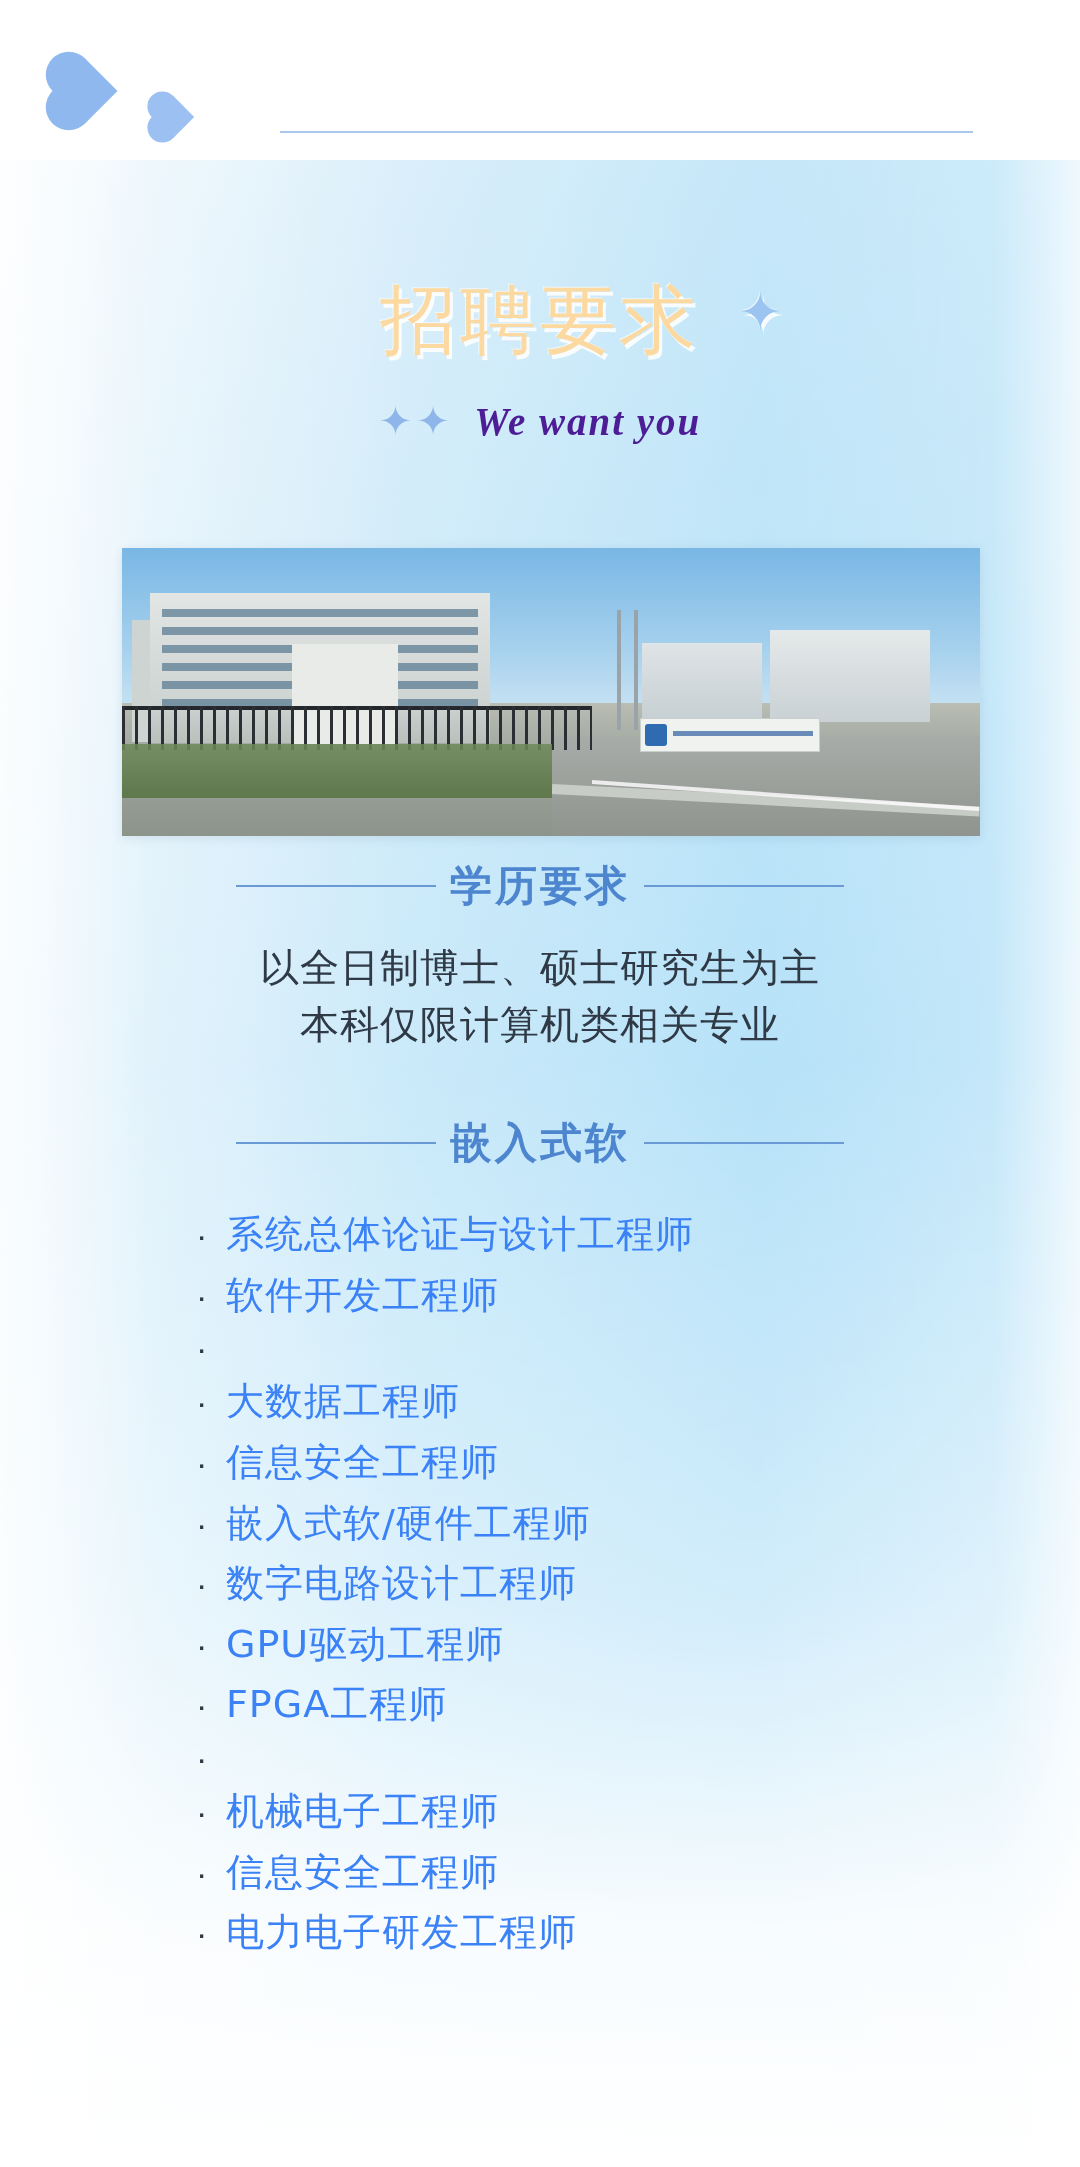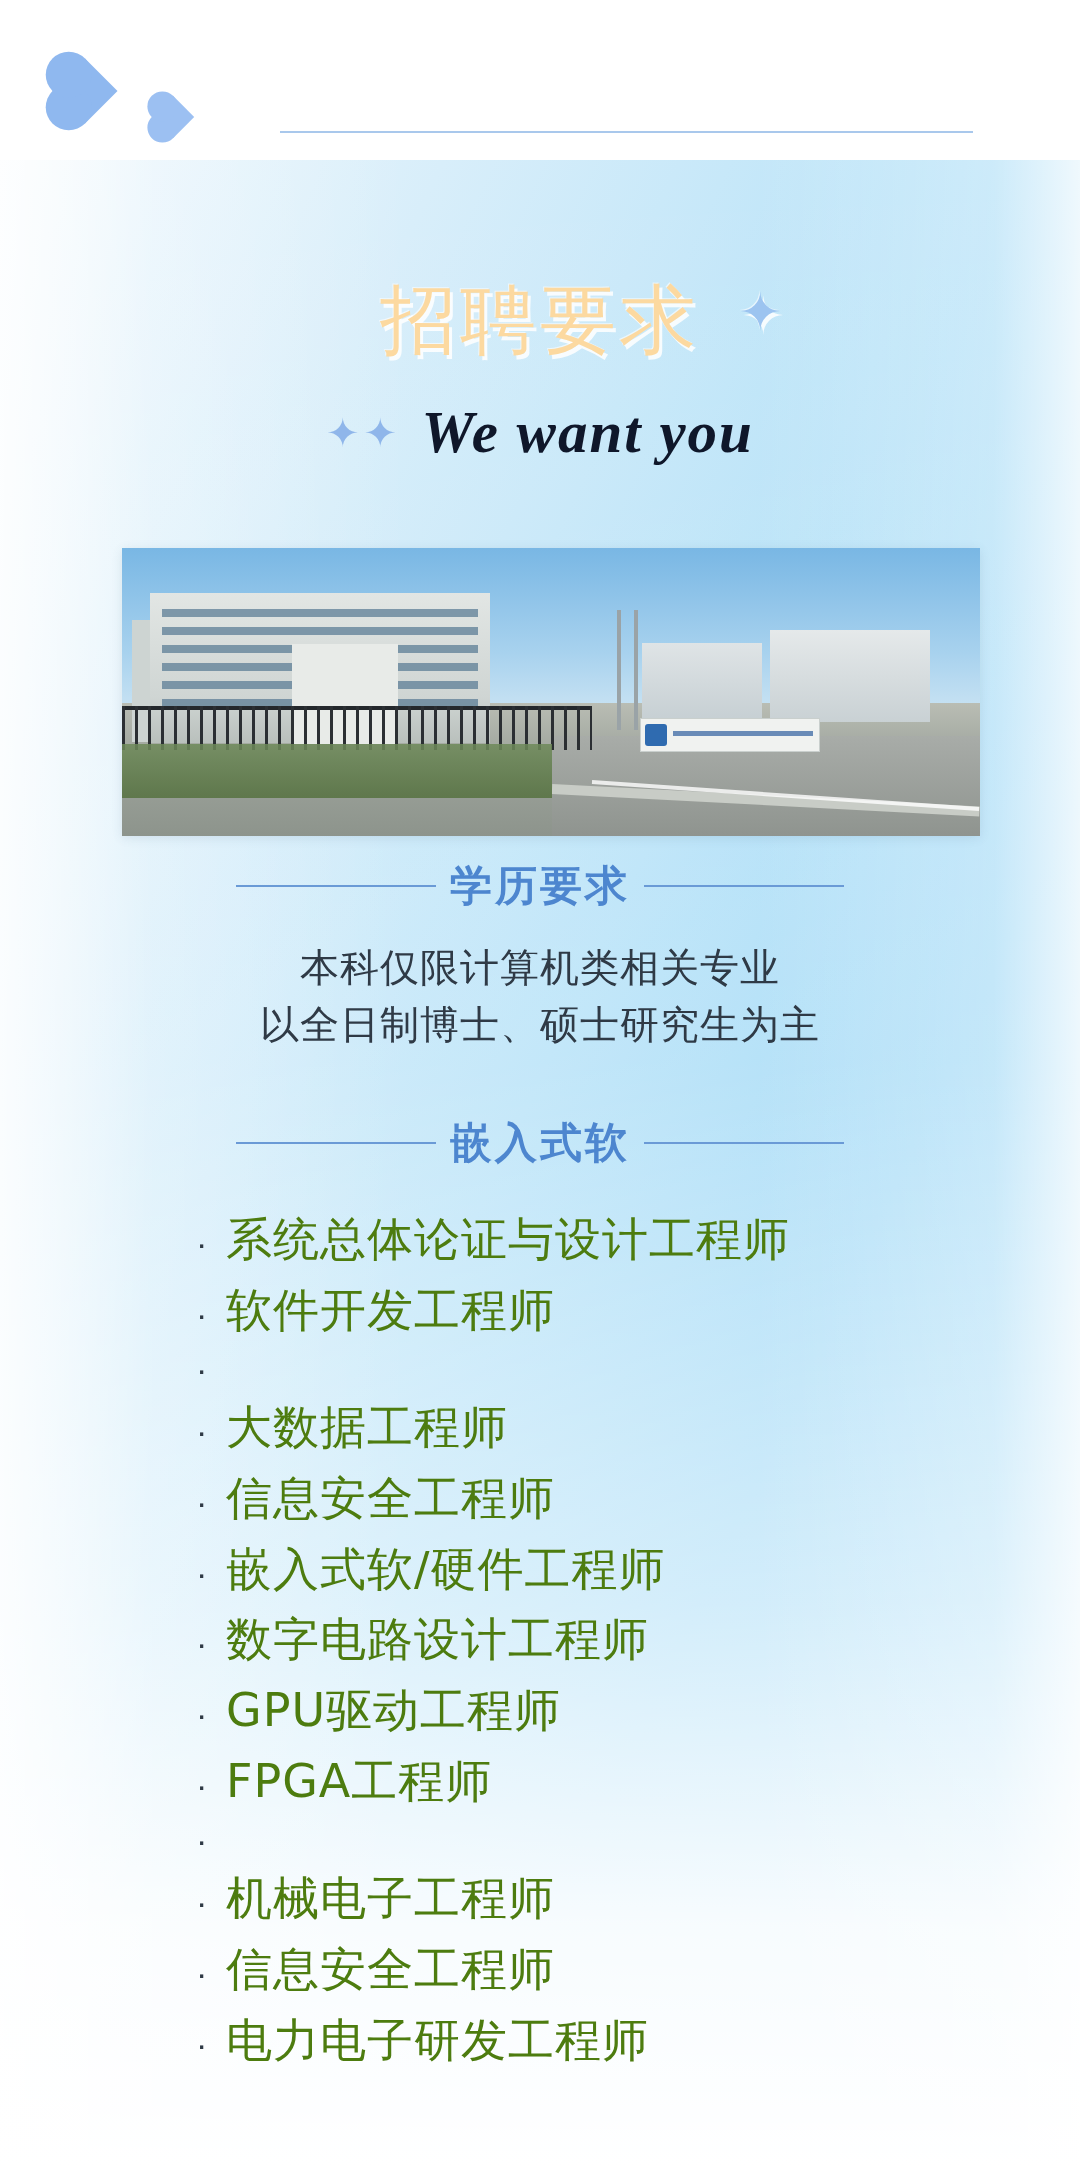--- a/index.html
+++ b/index.html
@@ -139,23 +139,23 @@
   .spark-left {
     font-size: 40px;
     color: #8fb6ea;
     letter-spacing: 4px;
     vertical-align: middle;
     margin-right: 16px;
   }
   .subline {
     font-family: "Liberation Serif", "DejaVu Serif", serif;
     font-style: italic;
-    font-size: 59px;
+    font-size: 39px;
     font-weight: bold;
-    color: #0f172a;
+    color: #4c1d95;
     letter-spacing: 2px;
     vertical-align: middle;
   }
 
   
   .photo {
     position: absolute;
     left: 122px;
     top: 388px;
     width: 858px;
@@ -291,22 +291,22 @@
   }
   .job-bullet {
     width: 30px;
     color: #2f3a46;
     font-size: 34px;
     line-height: 1;
     flex: 0 0 30px;
   }
   .job-label {
     font-family: "DejaVu Sans", "Liberation Sans", sans-serif;
-    font-size: 46px;
-    color: #4d7c0f;
+    font-size: 38px;
+    color: #3b82f6;
     letter-spacing: 1px;
     line-height: 1.28;
   }
 </style>
 </head>
 <body>
 
 <div class="page">
 
   <div class="topbar">
@@ -364,22 +364,22 @@
       </div>
     </div>
 
     <div class="sec" style="top:698px;">
       <span class="rule"></span>
       <span class="sec-title">学历要求</span>
       <span class="rule"></span>
     </div>
 
     <div class="edu-block">
+      <div class="edu-line">以全日制博士、硕士研究生为主</div>
       <div class="edu-line">本科仅限计算机类相关专业</div>
-      <div class="edu-line">以全日制博士、硕士研究生为主</div>
     </div>
 
     <div class="sec" style="top:955px;">
       <span class="rule"></span>
       <span class="sec-title">嵌入式软</span>
       <span class="rule"></span>
     </div>
 
     <div class="jobs">
       <div class="job-item">

